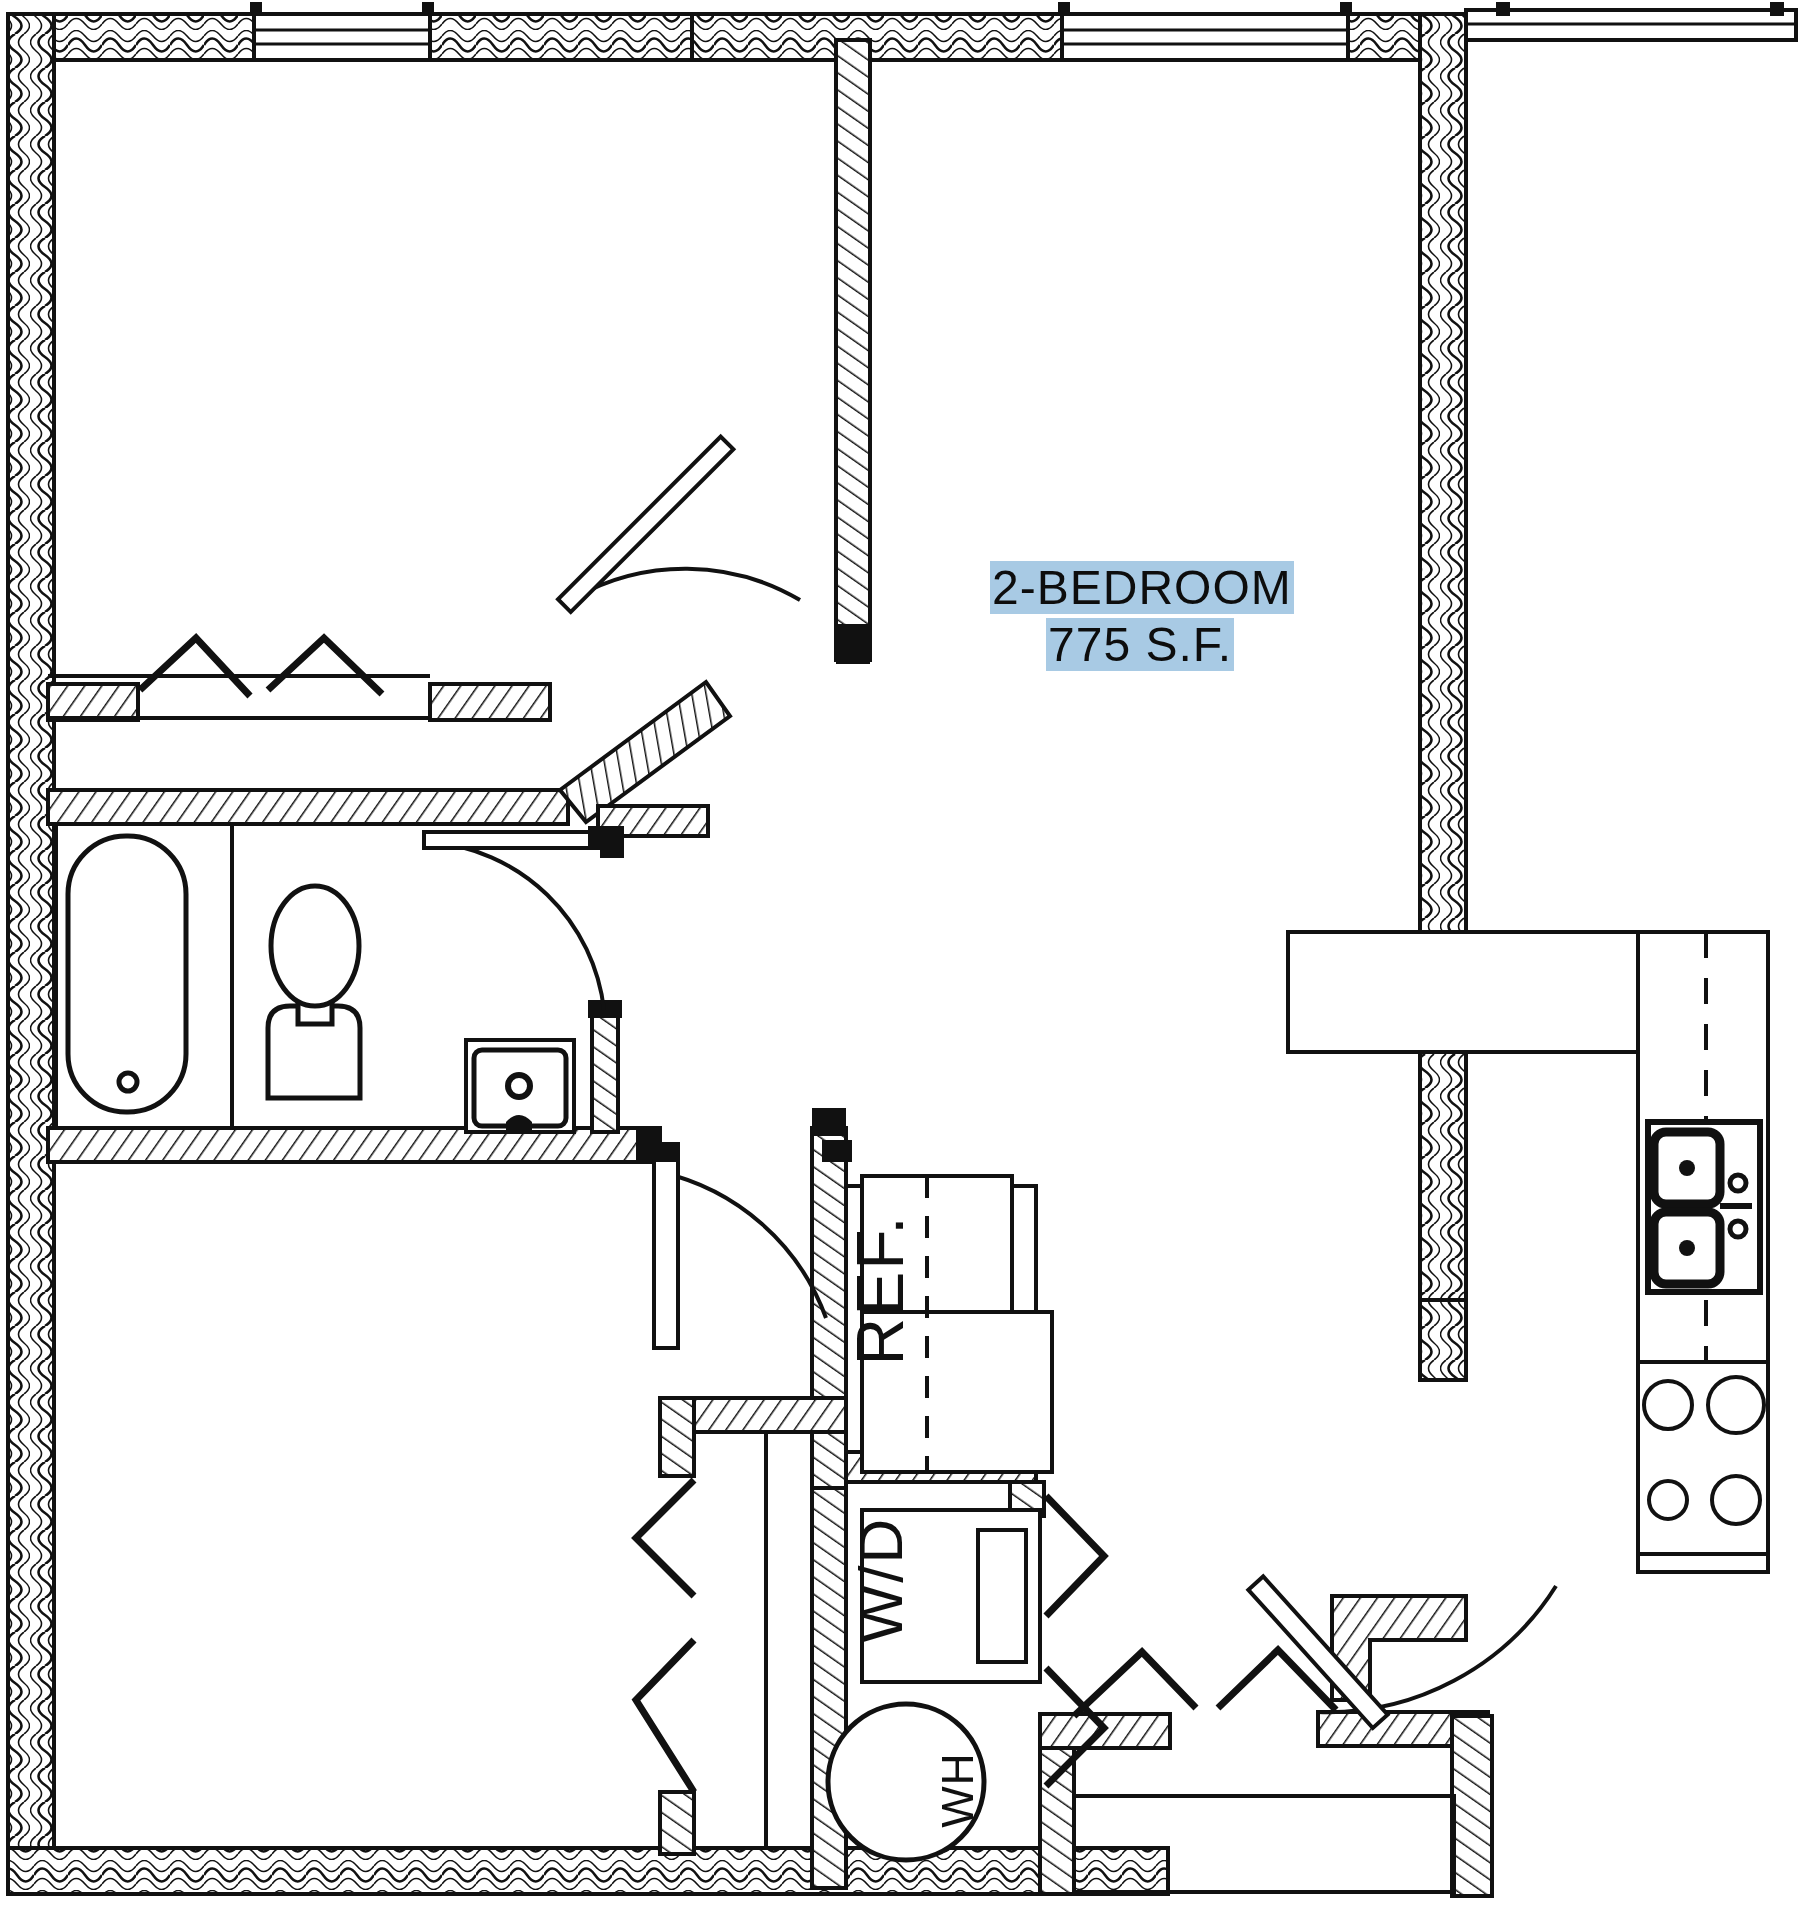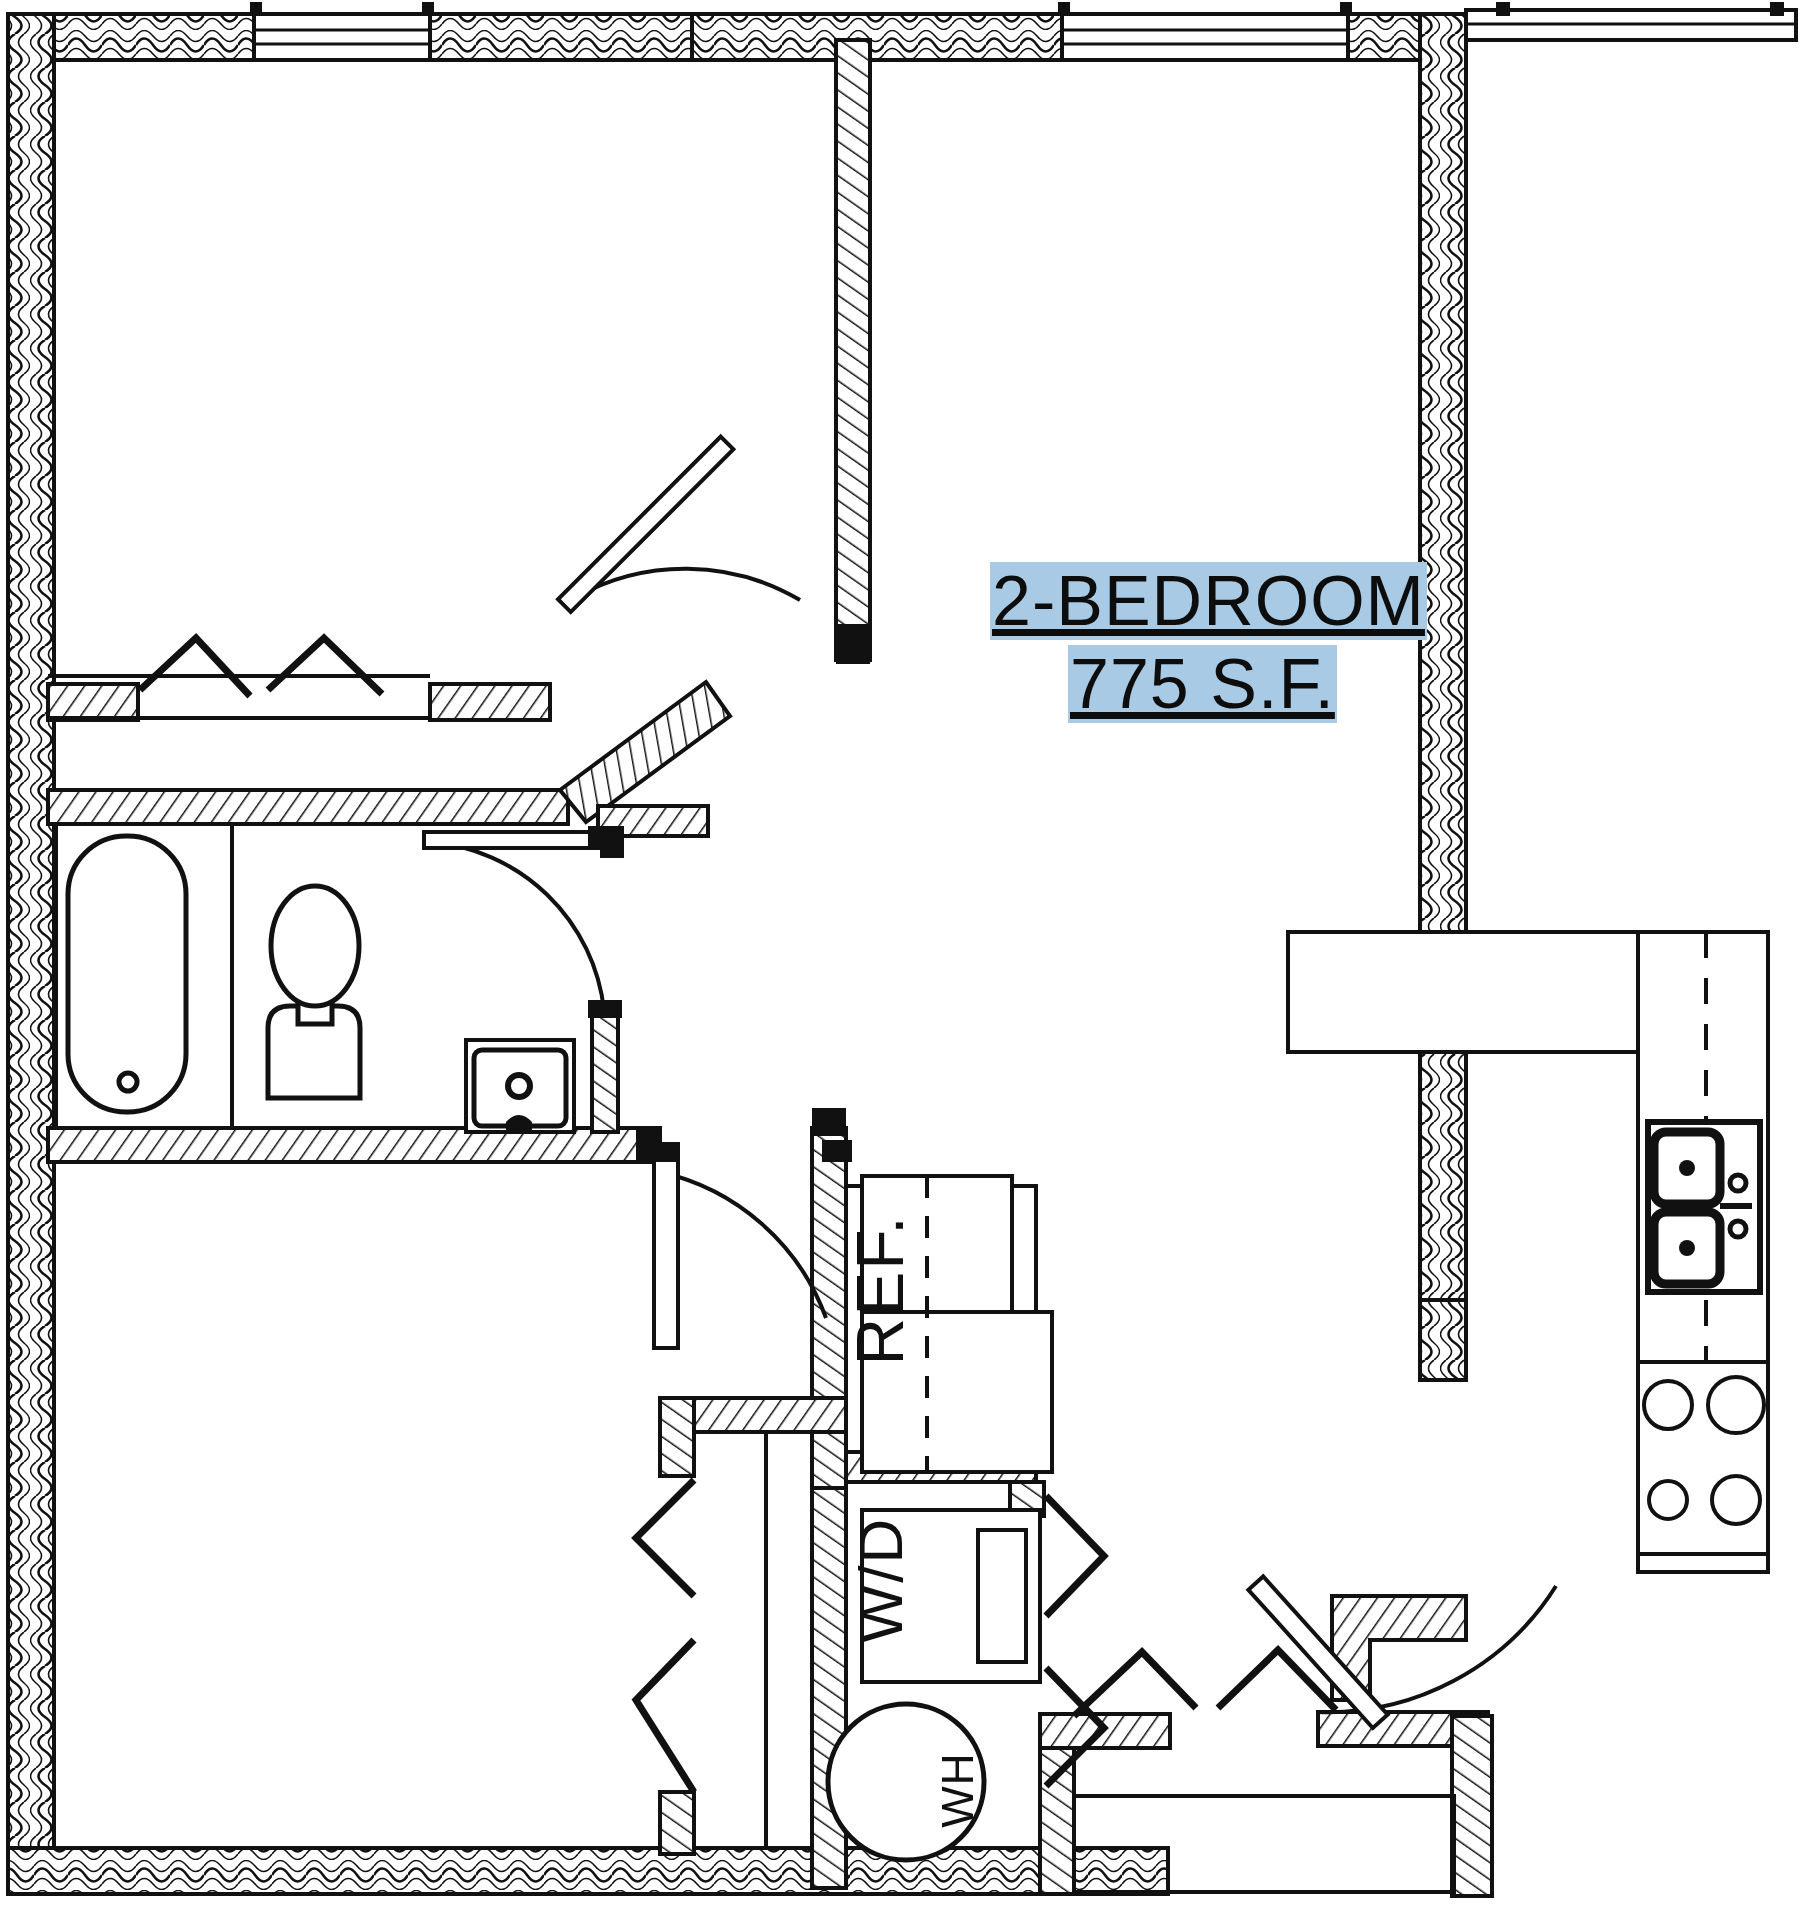--- a/index.html
+++ b/index.html
@@ -16,32 +16,31 @@
     position:absolute;
     left:990px;
     top:560px;
     width:600px;
     text-align:left;
     pointer-events:none;
   }
   .unit-line{
     display:block;
     font-family:"Liberation Sans", sans-serif;
-    font-size:70px;
+    font-size:48px;
     letter-spacing:1px;
     color:#0d0d0d;
     line-height:1.18;
     white-space:pre;
-    text-decoration:underline;
   }
   .unit-line .hl{
     background:#a8cae4;
     padding:0 2px;
   }
-  .line-2{margin-left:78px;}
+  .line-2{margin-left:56px;}
   .rot-label{
     position:absolute;
     font-family:"Liberation Sans", sans-serif;
     color:#111111;
     transform-origin:center center;
     white-space:nowrap;
     pointer-events:none;
   }
   #ref-label{
     left:880px;top:1290px;

